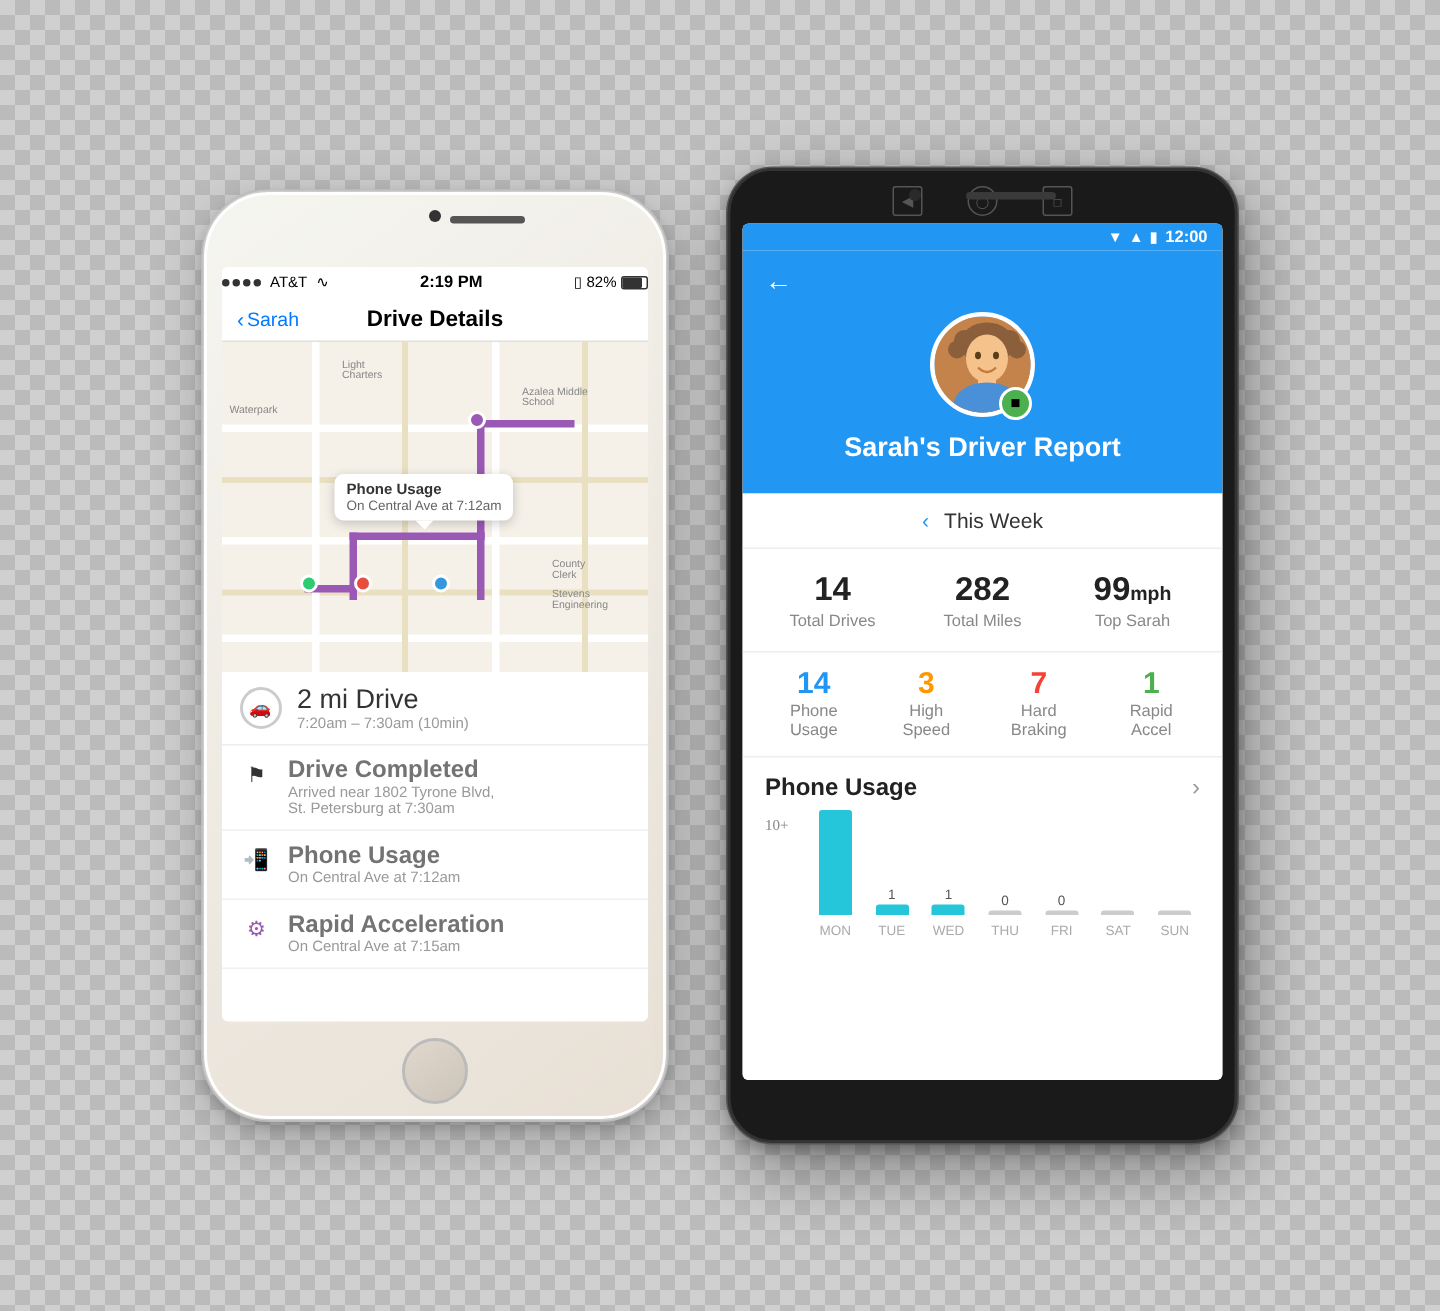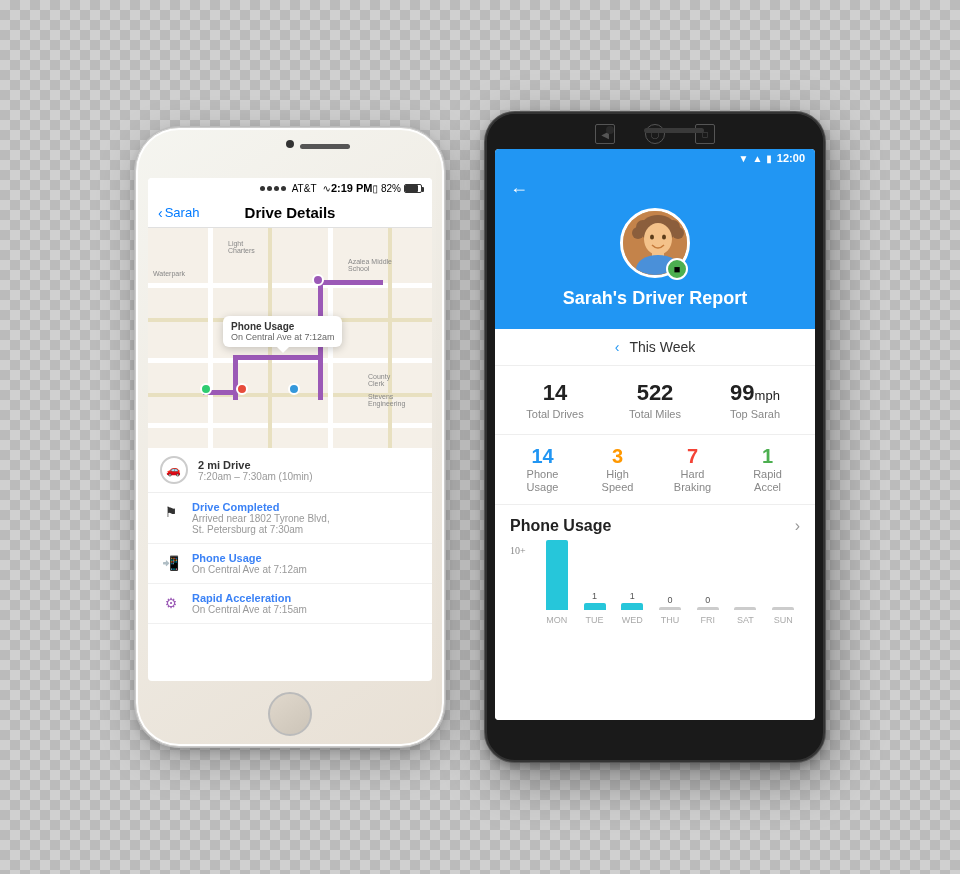--- a/index.html
+++ b/index.html
@@ -94,23 +94,23 @@
       background: #fff;
       border-radius: 4px;
       overflow: hidden;
       display: flex;
       flex-direction: column;
     }
 
     
     .iphone-status-bar {
       display: flex;
-      justify-content: flex-end;
-      align-items: center;
-      padding: 4px 10px;
+      justify-content: space-between;
+      align-items: center;
+      padding: 4px 0;
       font-size: 10px;
       color: #000;
       background: #fff;
       flex-shrink: 0;
     }
 
     .iphone-status-left {
       display: flex;
       align-items: center;
       gap: 3px;
@@ -273,22 +273,22 @@
       border-radius: 50%;
       border: 2px solid #ccc;
       display: flex;
       align-items: center;
       justify-content: center;
       margin-right: 10px;
       flex-shrink: 0;
     }
 
     .drive-info-title {
-      font-size: 11px;
-      font-weight: 700;
+      font-size: 18px;
+      font-weight: 400;
       color: #333;
     }
 
     .drive-info-sub {
       font-size: 10px;
       color: #999;
     }
 
     .event-item {
       display: flex;
@@ -302,23 +302,23 @@
       width: 22px;
       height: 22px;
       display: flex;
       align-items: center;
       justify-content: center;
       flex-shrink: 0;
       font-size: 14px;
     }
 
     .event-text-title {
-      font-size: 11px;
+      font-size: 16px;
       font-weight: 600;
-      color: #3b82f6;
+      color: #737373;
     }
 
     .event-text-sub {
       font-size: 10px;
       color: #999;
     }
 
     
     .android-wrapper {
       position: relative;
@@ -512,21 +512,21 @@
     }
 
     .stat-value {
       font-size: 22px;
       font-weight: 700;
       color: #222;
     }
 
     .stat-unit {
       font-size: 13px;
-      font-weight: 400;
+      font-weight: 700;
     }
 
     .stat-label {
       font-size: 11px;
       color: #888;
       margin-top: 2px;
     }
 
     
     .alerts-row {
@@ -831,21 +831,21 @@
 
         <div class="stats-row">
           <div class="stat-item">
             <div class="stat-value">
               <span>14</span>
             </div>
             <div class="stat-label">Total Drives</div>
           </div>
           <div class="stat-item">
             <div class="stat-value">
-              <span>522</span>
+              <span>282</span>
             </div>
             <div class="stat-label">Total Miles</div>
           </div>
           <div class="stat-item">
             <div class="stat-value">
               <span>99</span><span class="stat-unit">mph</span>
             </div>
             <div class="stat-label">Top Sarah</div>
           </div>
         </div>

